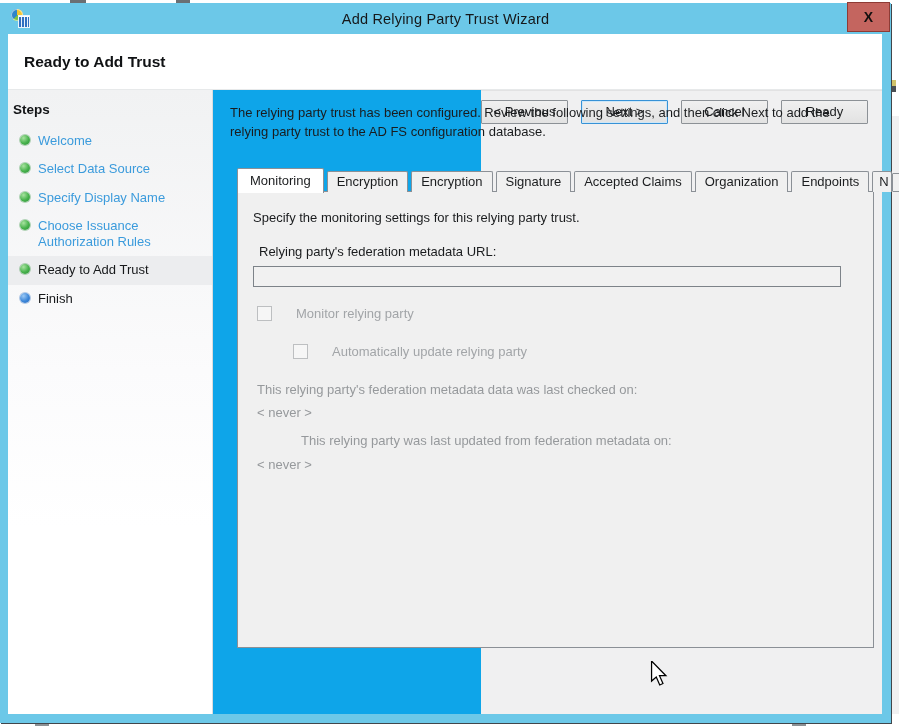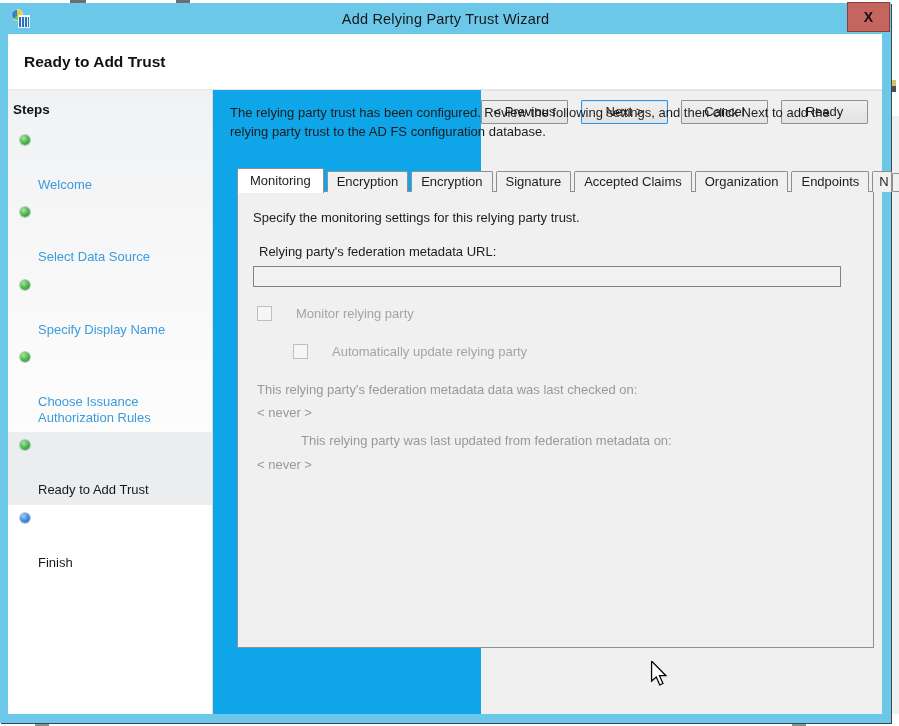--- a/index.html
+++ b/index.html
@@ -72,21 +72,21 @@
   }
   .step .bullet{
     width:10px;height:10px;border-radius:50%;margin-top:2px;flex:0 0 10px;
     background:radial-gradient(circle at 35% 30%,#a8e3a0,#46b14b 55%,#2e9038);
     box-shadow:0 0 0 1px rgba(46,144,56,.35);
   }
   .step.upcoming .bullet{
     background:radial-gradient(circle at 35% 30%,#9cc9f5,#3c86d8 55%,#2a6cc0);
     box-shadow:0 0 0 1px rgba(42,108,192,.35);
   }
-  .step .slabel{font-size:13px;color:#3B9BDC;line-height:1.25;max-width:150px;margin-top:44px;}
+  .step .slabel{font-size:13px;color:#3B9BDC;line-height:1.25;max-width:150px;}
   .step.current{background:#ecedef;}
   .step.current .slabel,.step.upcoming .slabel{color:#17191b;}
   
   .main{flex:1;display:flex;flex-direction:row;background:#0ea5e9;position:relative;min-width:0;}
   .page-area{flex:1;position:relative;}
   .intro{
     position:absolute;left:17px;top:14px;width:632px;
     font-size:13px;line-height:1.45;color:#1a1c1e;
   }
   

